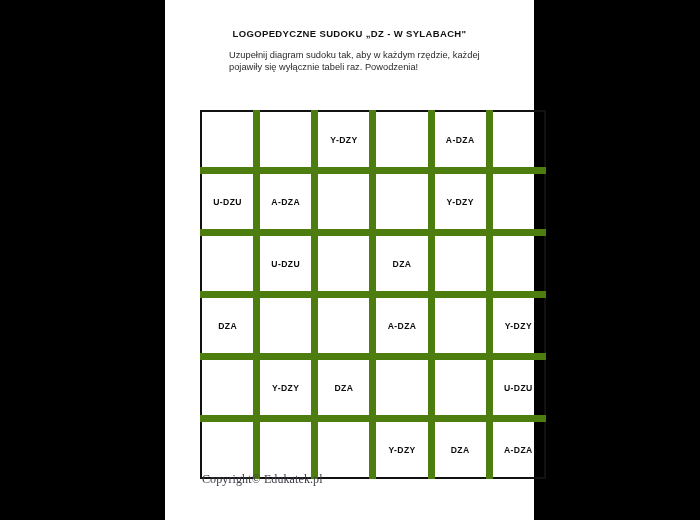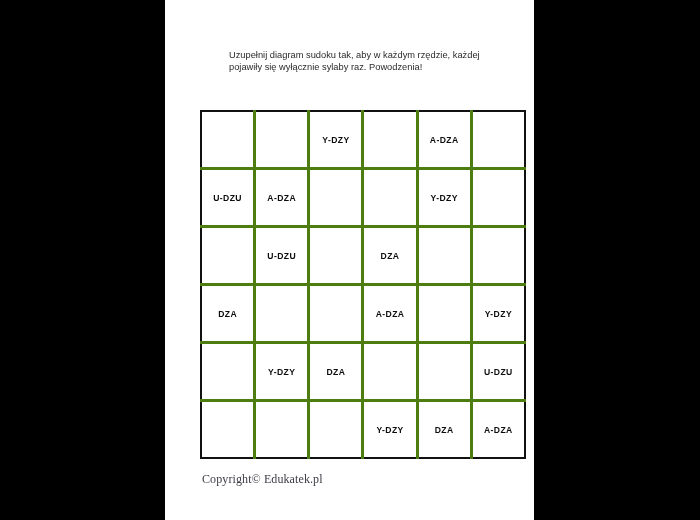--- a/index.html
+++ b/index.html
@@ -72,21 +72,21 @@
     width: 307px;
     height: 330px;
   }
   table.sudoku {
     border-collapse: collapse;
     width: 307px;
     height: 330px;
     table-layout: fixed;
   }
   table.sudoku td {
-    border: 3px solid #4d7c0f;
+    border: 7px solid #4d7c0f;
     width: 51.16px;
     height: 55px;
     text-align: center;
     vertical-align: middle;
     font-family: "Liberation Sans", sans-serif;
     font-size: 8.6px;
     font-weight: bold;
     letter-spacing: 0.4px;
     color: #0d0d0d;
     padding: 0;
@@ -110,24 +110,25 @@
     letter-spacing: 0.1px;
   }
 </style>
 </head>
 <body>
 
 <div id="screen">
   <div id="paper">
     <div id="paper-inner">
 
+      <div class="worksheet-title">LOGOPEDYCZNE SUDOKU „DZ - W SYLABACH"</div>
 
       <div class="instructions">
         <p>Uzupełnij diagram sudoku tak, aby w każdym rzędzie, każdej</p>
-        <p>pojawiły się wyłącznie sylaby raz. Powodzenia!</p>
+        <p>pojawiły się wyłącznie tabeli raz. Powodzenia!</p>
       </div>
 
       <div id="grid-wrap">
         <table class="sudoku">
           <tbody>
             <tr>
               <td></td>
               <td></td>
               <td class="block-right">Y-DZY</td>
               <td></td>

